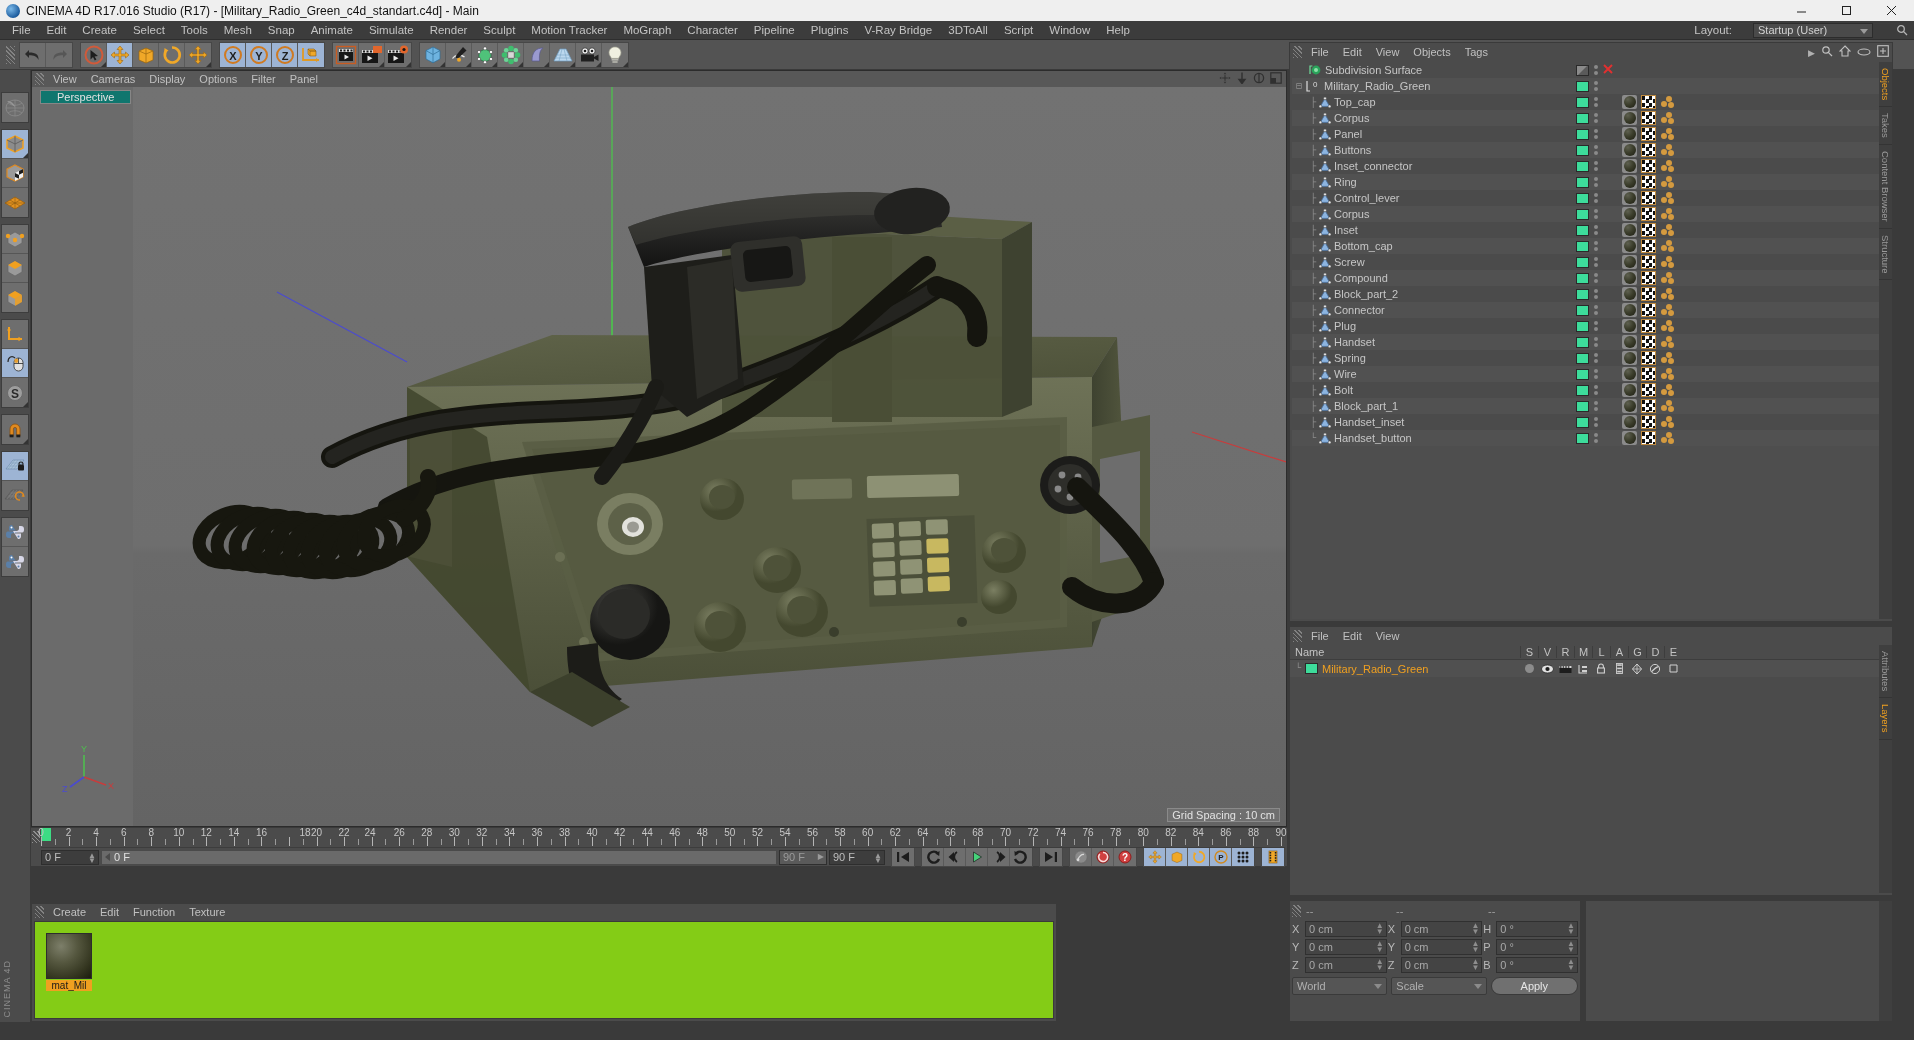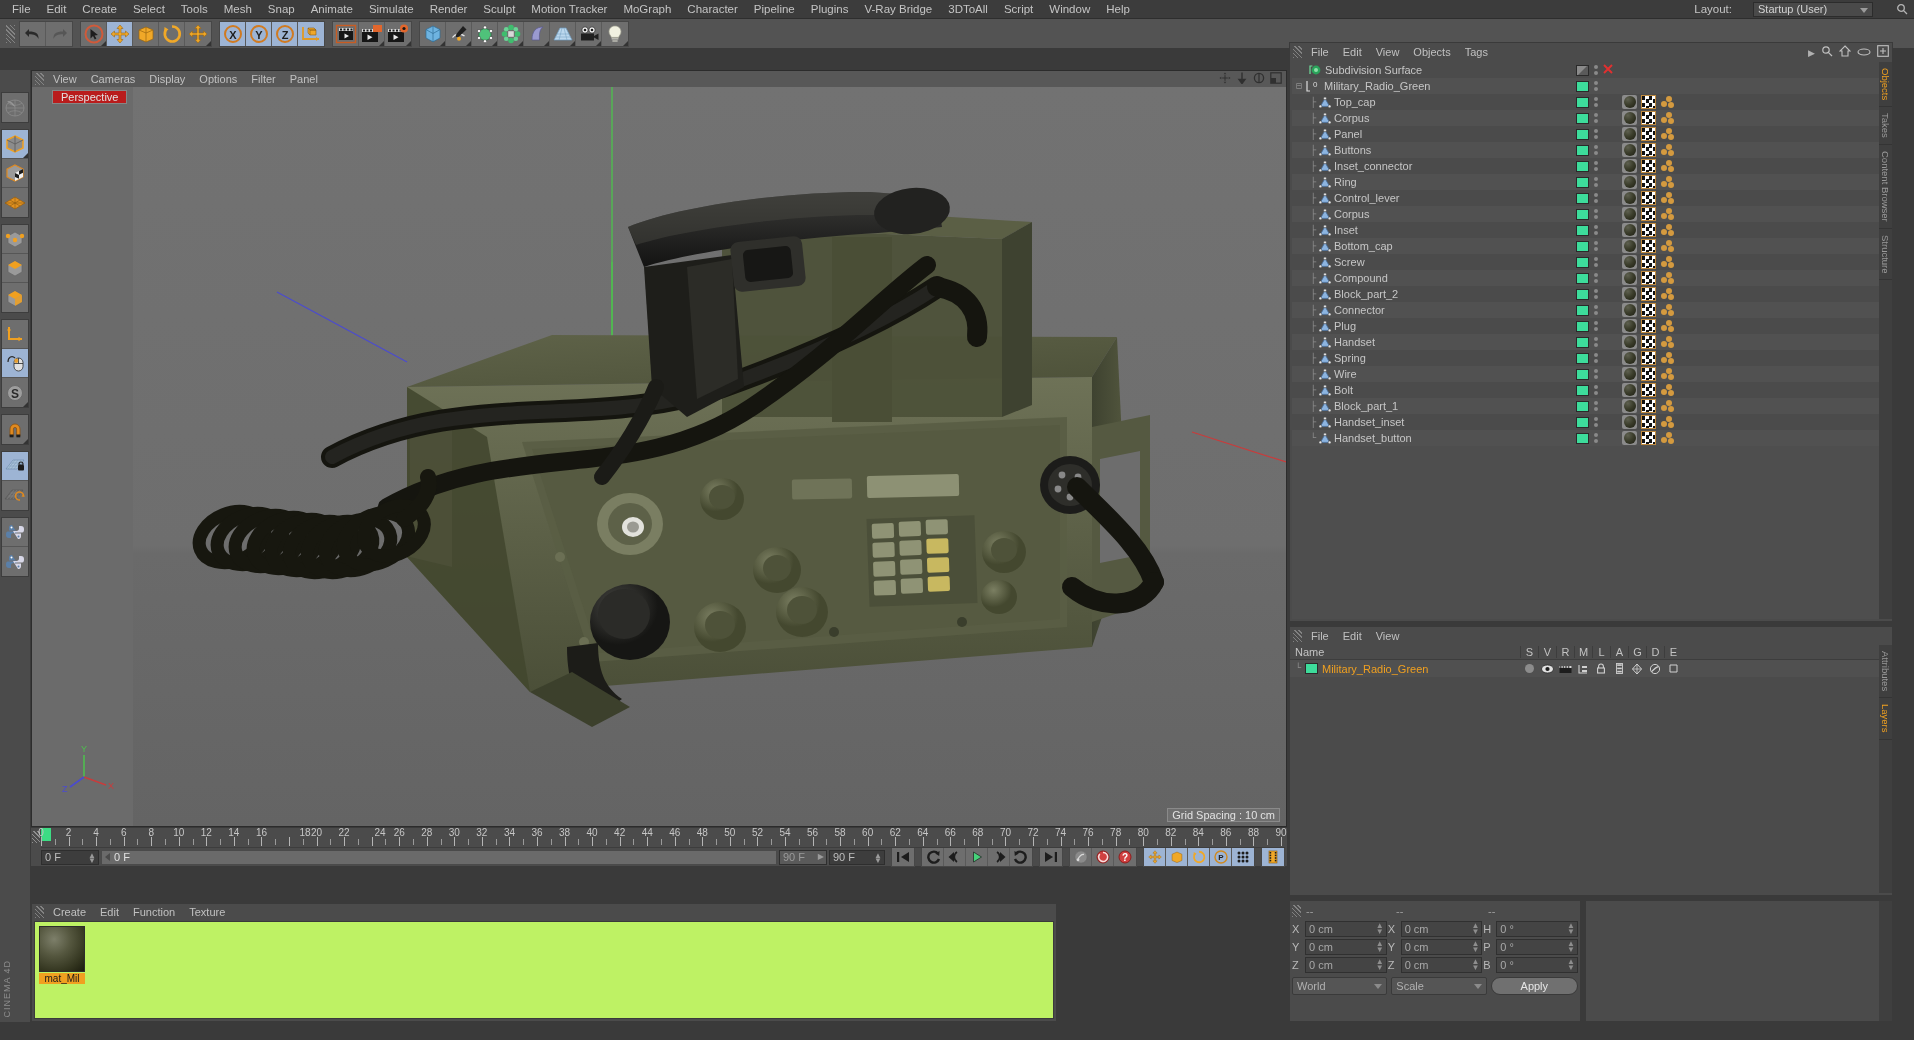--- a/index.html
+++ b/index.html
@@ -105,22 +105,22 @@
   }
   .vp-menubar .vmi { padding: 0 7px; font-size: 11px; color: #c0c0c0; line-height: 16px; }
   .vp-grip {
     width: 9px; height: 12px; margin-right: 2px;
     background-image: repeating-linear-gradient(45deg, #8f8f8f 0 1px, transparent 1px 3px);
     opacity: .8;
   }
   .vp-nav { position: absolute; right: 4px; top: 1px; display: flex; gap: 5px; align-items:center; }
   .vp-nav div { width: 12px; height: 12px; display:flex; align-items:center; justify-content:center; }
   .vp-label {
-    position: absolute; left: 20px; top: 19px; background: #b91c1c; border: 1px solid #868686;
-    padding: 0px 8px; font-size: 11px; color: #e2e2e2; z-index: 5;
+    position: absolute; left: 8px; top: 19px; background: #0f766e; border: 1px solid #868686;
+    padding: 0px 16px; font-size: 11px; color: #e2e2e2; z-index: 5;
   }
   .vp-grid-spacing {
     position: absolute; right: 6px; bottom: 4px; background: #6f6f6f; border: 1px solid #8a8a8a;
     padding: 0px 4px; font-size: 11px; color: #e2e2e2; z-index: 5;
   }
   .vp-canvas { position: absolute; inset: 16px 0 0 0; }
 
   
   .timeline-area {
     position: absolute; left: 31px; top: 828px; width: 1256px; height: 38px;
@@ -152,21 +152,21 @@
   }
   .tl-slider .arrow { width:0;height:0;border-top:4px solid transparent;border-bottom:4px solid transparent;border-right:5px solid #4a4a4a;}
 
   
   .matmgr {
     position: absolute; left: 31px; top: 903px; width: 1026px; height: 119px;
     background: #4b4b4b; border: 1px solid #3a3a3a;
   }
   .mm-menu { height: 16px; display: flex; align-items: center; padding-left: 3px; background: #4b4b4b; }
   .mm-menu .mi { padding: 0 7px; font-size: 11px; color: #c0c0c0; }
-  .mm-body { position: absolute; inset: 17px 2px 2px 2px; background: #bef264; border: 1px solid #3a3a3a; padding: 4px; }
+  .mm-body { position: absolute; inset: 17px 2px 2px 2px; background: #84cc16; border: 1px solid #3a3a3a; padding: 11px; }
   .mat-item { width: 46px; }
   .mat-thumb {
     width: 46px; height: 46px;
     background: radial-gradient(circle at 32% 28%, #7d7f6a 0%, #55573f 38%, #33351f 75%, #1b1c0e 100%);
     border: 1px solid #2d2d2d;
   }
   .mat-name {
     background: #f0a020; color: #1a1a1a; font-size: 10px; text-align: center;
     margin-top: 1px; padding: 0 1px; overflow:hidden; white-space:nowrap;
   }
@@ -272,20 +272,41 @@
   .sb-grip { width: 9px; height: 11px; margin-right: 6px;
     background-image: repeating-linear-gradient(45deg, #8f8f8f 0 1px, transparent 1px 3px); }
   .sb-scroll { margin-left: auto; width: 600px; height: 12px; background: #3b3b3b; border:1px solid #333; position: relative; margin-right: 4px;}
   .sb-scroll i { position:absolute; left: 2px; top:1px; width: 520px; height: 8px; background:#5e5e5e; }
 </style>
 </head>
 <body>
 
 <div id="app">
 
+  <div class="titlebar">
+    <div class="tb-icon"></div>
+    <span>CINEMA 4D R17.016 Studio (R17) - [Military_Radio_Green_c4d_standart.c4d] - Main</span>
+    <div class="win-btns">
+      <div class="win-btn">
+        <svg width="11" height="11" viewBox="0 0 11 11">
+            <line x1="1" y1="7" x2="10" y2="7" stroke="#222" stroke-width="1"></line>
+          </svg>
+      </div>
+      <div class="win-btn">
+        <svg width="11" height="11" viewBox="0 0 11 11">
+            <rect x="1.5" y="1.5" width="8" height="8" fill="none" stroke="#222" stroke-width="1"></rect>
+          </svg>
+      </div>
+      <div class="win-btn close">
+        <svg width="11" height="11" viewBox="0 0 11 11">
+            <path d="M1 1 L10 10 M10 1 L1 10" stroke="#222" stroke-width="1" fill="none"></path>
+          </svg>
+      </div>
+    </div>
+  </div>
 
   <div class="menubar">
     <div class="mi">File</div>
     <div class="mi">Edit</div>
     <div class="mi">Create</div>
     <div class="mi">Select</div>
     <div class="mi">Tools</div>
     <div class="mi">Mesh</div>
     <div class="mi">Snap</div>
     <div class="mi">Animate</div>
@@ -889,21 +910,21 @@
         <div class="tl-tick major" style="left: 248px;"></div>
         <div class="tl-num" style="left: 264px; text-align: center;">18</div>
         <div class="tl-tick" style="left: 261.778px;"></div>
         <div class="tl-tick major" style="left: 275.556px;"></div>
         <div class="tl-num" style="left: 275.556px;">20</div>
         <div class="tl-tick" style="left: 289.333px;"></div>
         <div class="tl-tick major" style="left: 303.111px;"></div>
         <div class="tl-num" style="left: 303.111px;">22</div>
         <div class="tl-tick" style="left: 316.889px;"></div>
         <div class="tl-tick major" style="left: 330.667px;"></div>
-        <div class="tl-num" style="left: 339px;">24</div>
+        <div class="tl-num" style="left: 329px;">24</div>
         <div class="tl-tick" style="left: 344.444px;"></div>
         <div class="tl-tick major" style="left: 358.222px;"></div>
         <div class="tl-num" style="left: 358.222px;">26</div>
         <div class="tl-tick" style="left: 372px;"></div>
         <div class="tl-tick major" style="left: 385.778px;"></div>
         <div class="tl-num" style="left: 385.778px;">28</div>
         <div class="tl-tick" style="left: 399.556px;"></div>
         <div class="tl-tick major" style="left: 413.333px;"></div>
         <div class="tl-num" style="left: 413.333px;">30</div>
         <div class="tl-tick" style="left: 427.111px;"></div>

